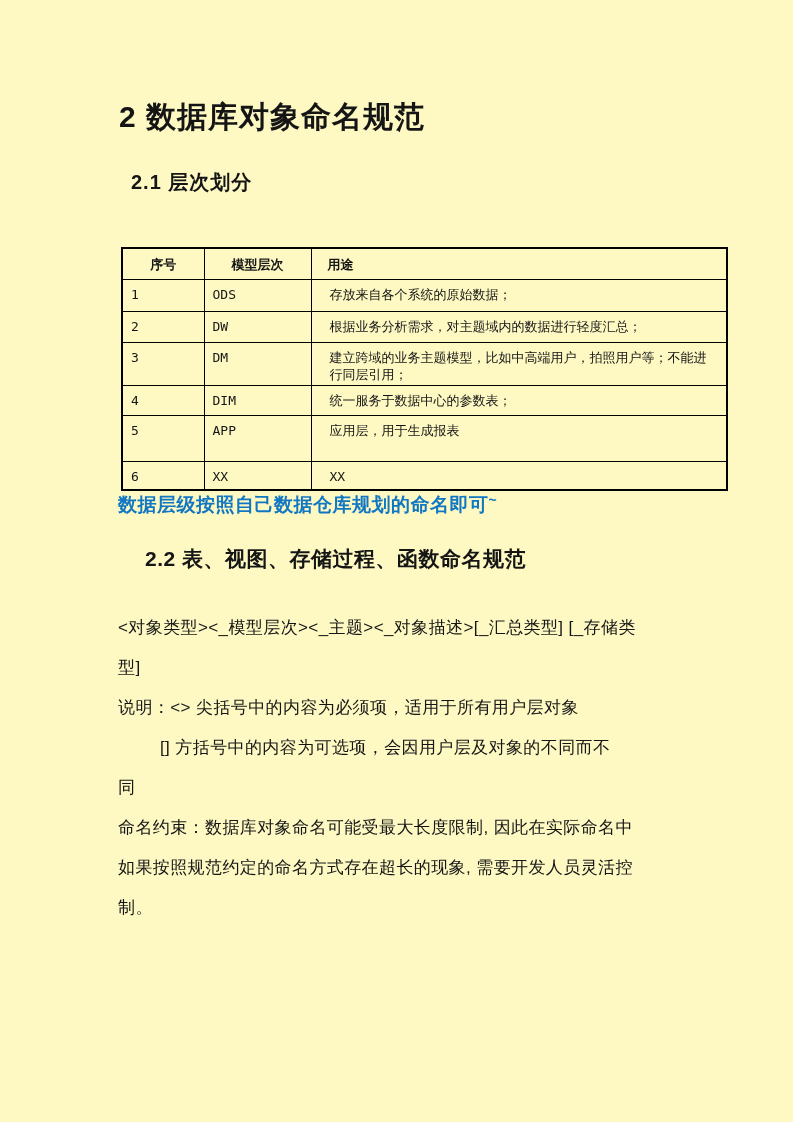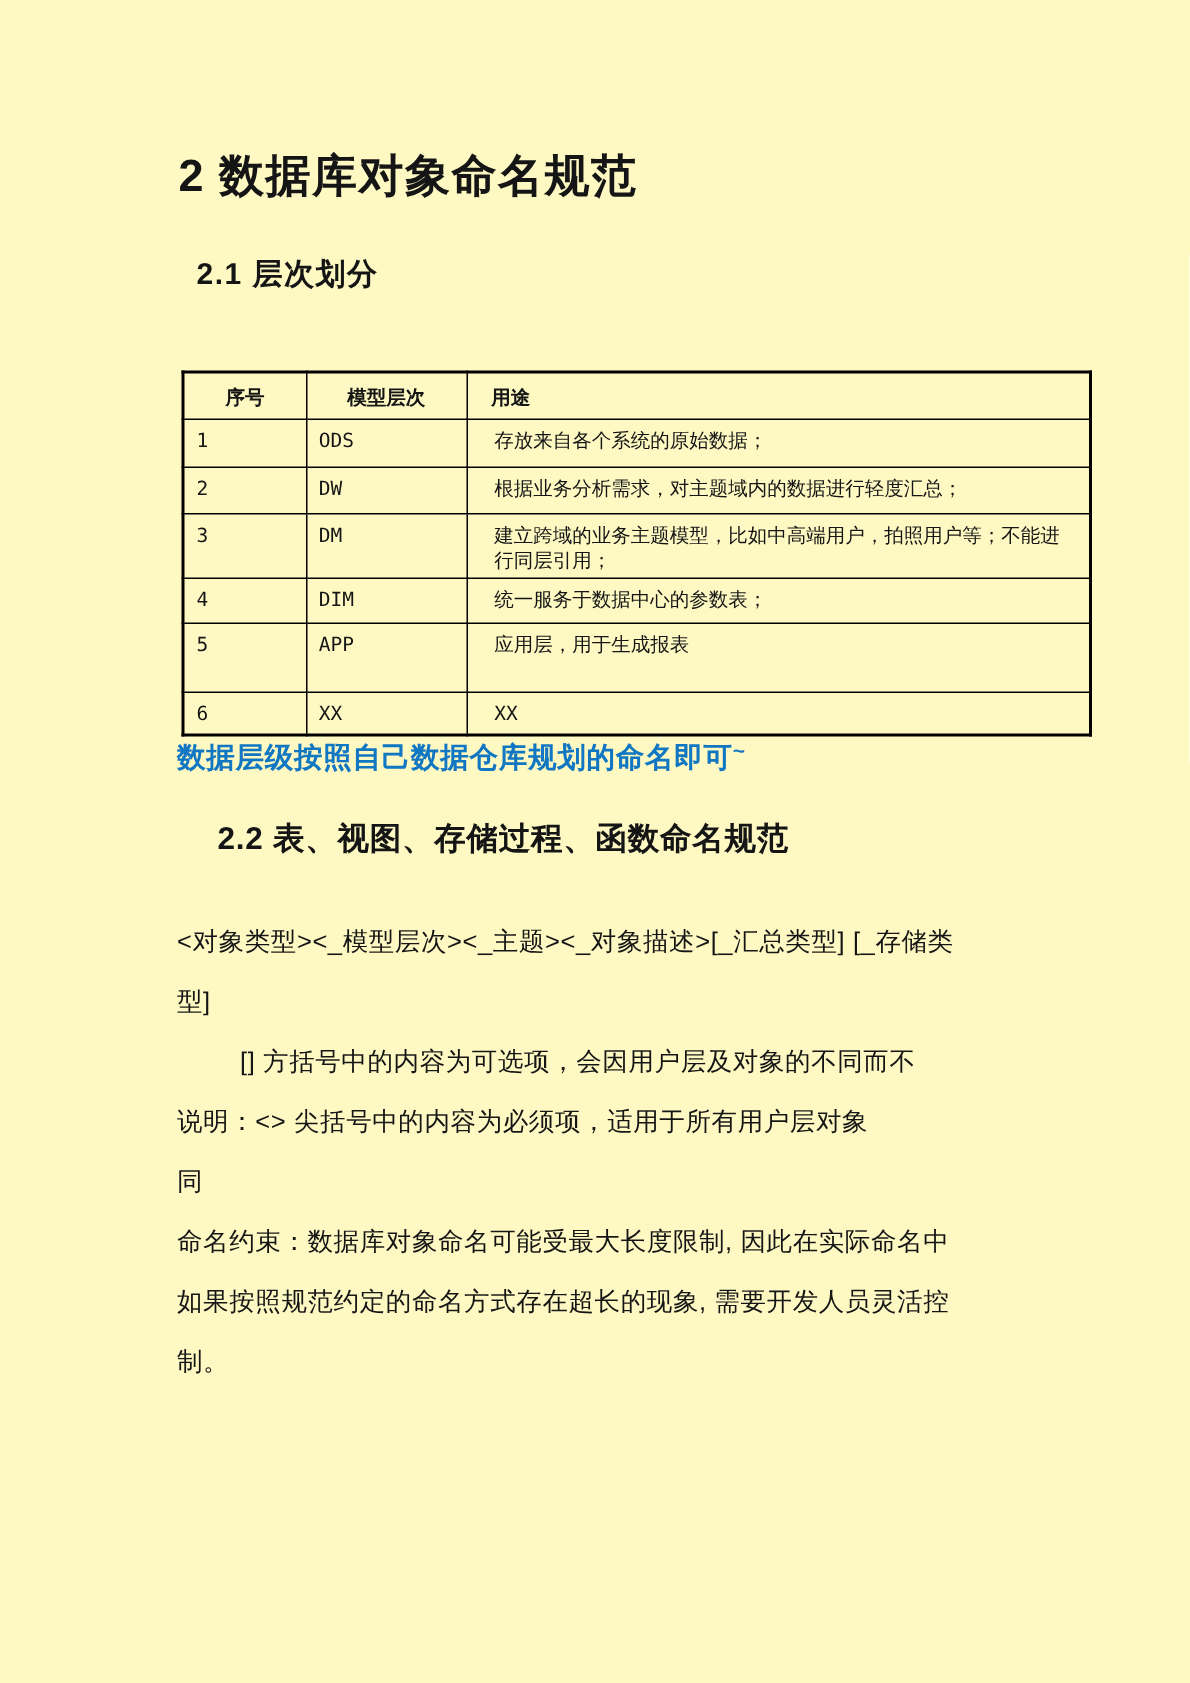--- a/index.html
+++ b/index.html
@@ -184,21 +184,21 @@
     </tbody>
   </table>
 
   <div class="note"><span>数据层级按照自己数据仓库规划的命名即可</span><sup>~</sup></div>
 
   <div class="h2-second">2.2 表、视图、存储过程、函数命名规范</div>
 
   <div class="body-block">
     <div class="body-line">&lt;对象类型&gt;&lt;_模型层次&gt;&lt;_主题&gt;&lt;_对象描述&gt;[_汇总类型] [_存储类</div>
     <div class="body-line">型]</div>
+    <div class="body-line">说明：&lt;&gt; 尖括号中的内容为必须项，适用于所有用户层对象</div>
     <div class="body-line indent">[]  方括号中的内容为可选项，会因用户层及对象的不同而不</div>
-    <div class="body-line">说明：&lt;&gt; 尖括号中的内容为必须项，适用于所有用户层对象</div>
     <div class="body-line">同</div>
     <div class="body-line">命名约束：数据库对象命名可能受最大长度限制, 因此在实际命名中</div>
     <div class="body-line">如果按照规范约定的命名方式存在超长的现象, 需要开发人员灵活控</div>
     <div class="body-line">制。</div>
   </div>
 
 </div>
 
 </body></html>

